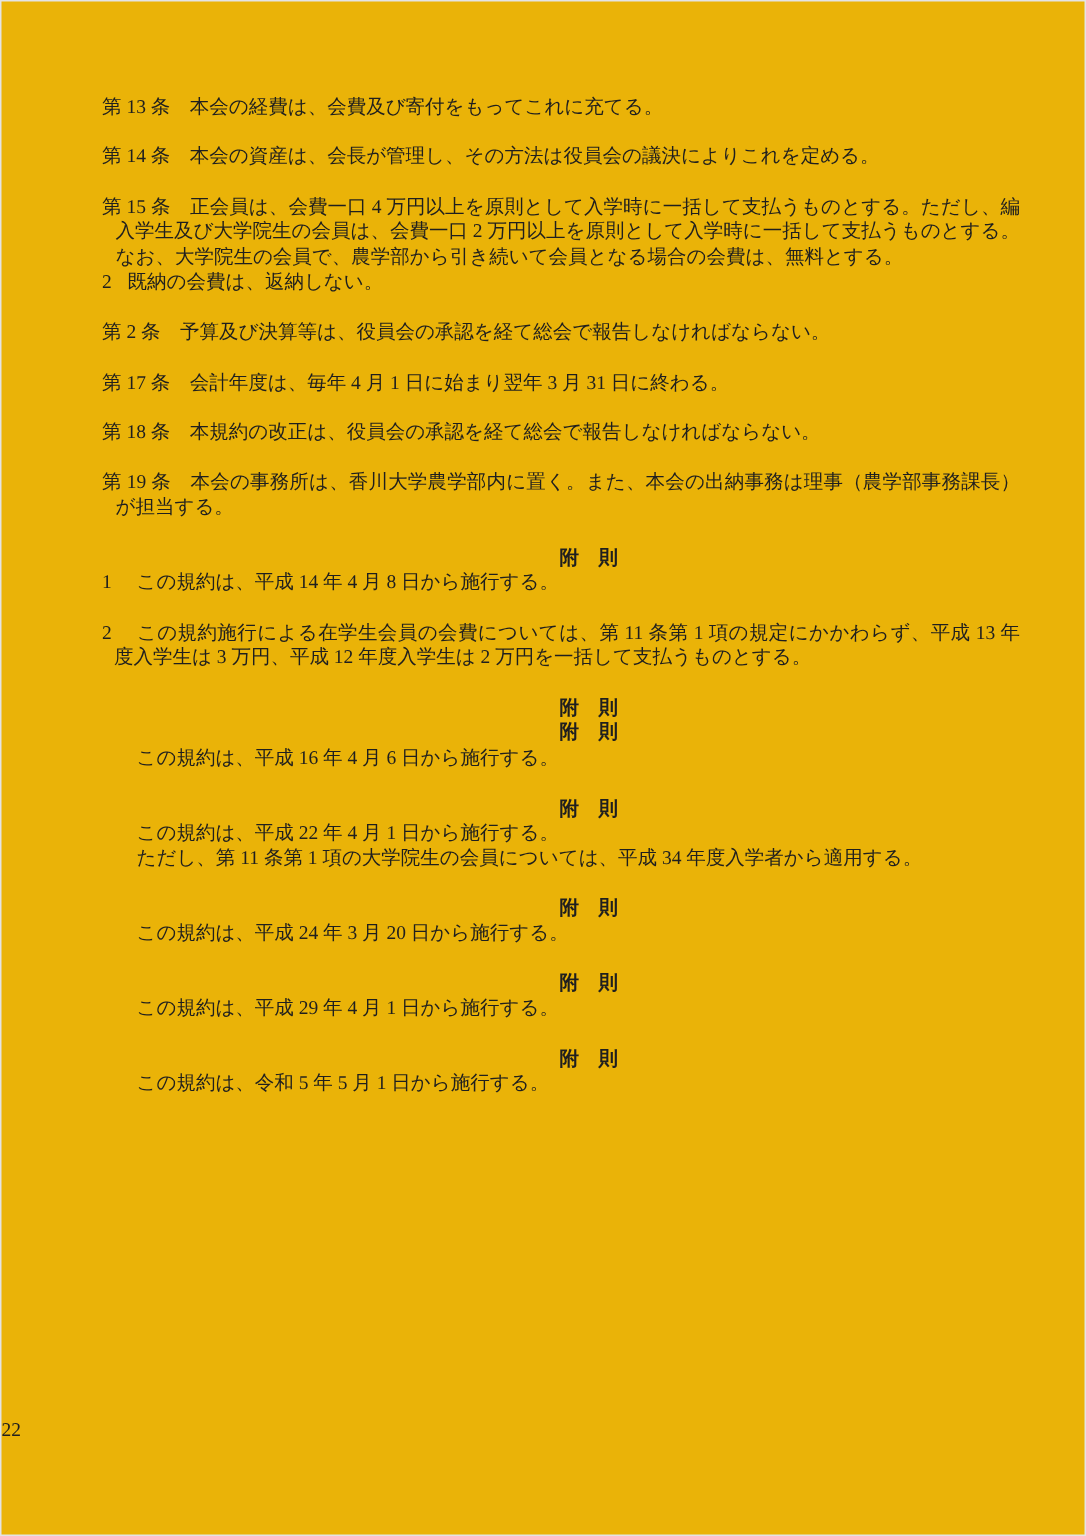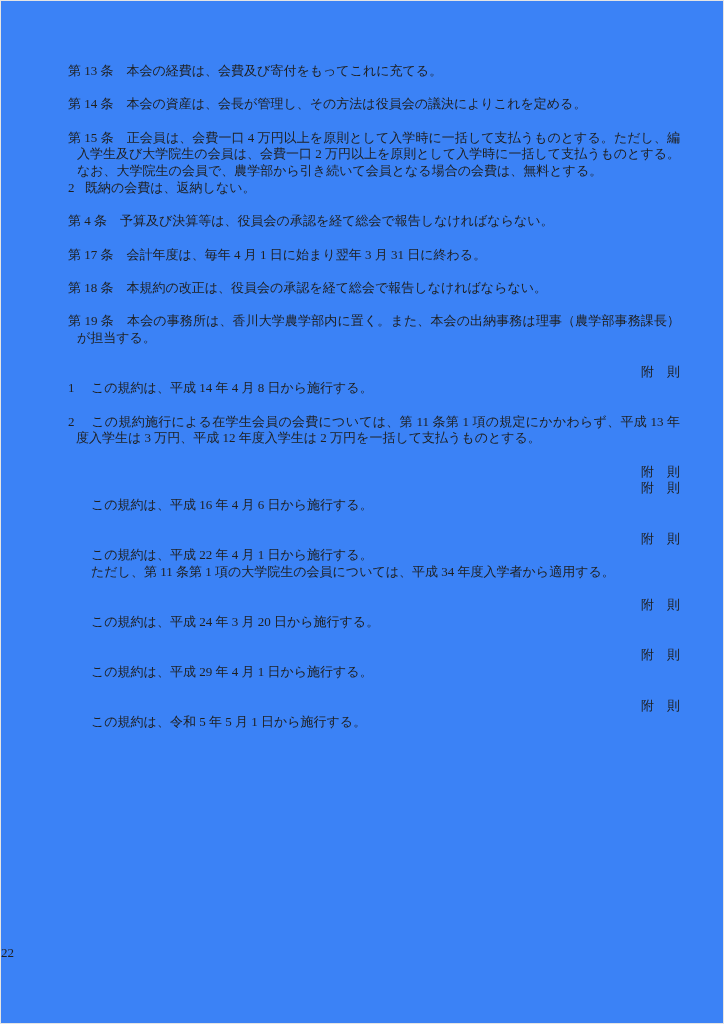--- a/index.html
+++ b/index.html
@@ -5,21 +5,21 @@
   html, body {
     margin: 0;
     padding: 0;
     background: #ffffff;
   }
   .page {
     position: relative;
     width: 724px;
     height: 1024px;
     box-sizing: border-box;
-    background: #3b82f6;
+    background: #eab308;
     border: 1px solid #e4e4e4;
     overflow: hidden;
     font-family: "Liberation Serif", "DejaVu Serif", serif;
     color: #1f1f1f;
     font-size: 13px;
     line-height: 16.7px;
   }
   .doc {
     position: absolute;
     top: 62px;
@@ -48,21 +48,22 @@
     display: inline-block;
     width: 23px;
     text-indent: 0;
   }
   p.num-item.narrow-num .num {
     width: 17px;
   }
   
   p.fusoku-label {
     padding-left: 37px;
-    text-align: right;
+    text-align: center;
+    font-weight: bold;
   }
   
   p.fusoku-line {
     padding-left: 23px;
   }
   .footer {
     position: absolute;
     left: 0;
     right: 0;
     top: 944px;
@@ -78,21 +79,21 @@
     <p class="article gap-after">第 13 条　本会の経費は、会費及び寄付をもってこれに充てる。</p>
 
     <p class="article gap-after">第 14 条　本会の資産は、会長が管理し、その方法は役員会の議決によりこれを定める。</p>
 
     <p class="article">第 15 条　正会員は、会費一口 4 万円以上を原則として入学時に一括して支払うものとする。ただし、編入学生及び大学院生の会員は、会費一口 2 万円以上を原則として入学時に一括して支払うものとする。なお、大学院生の会員で、農学部から引き続いて会員となる場合の会費は、無料とする。</p>
 
     <p class="num-item narrow-num gap-after">
       <span class="num">2</span><span>既納の会費は、返納しない。</span>
     </p>
 
-    <p class="article gap-after">第 4 条　予算及び決算等は、役員会の承認を経て総会で報告しなければならない。</p>
+    <p class="article gap-after">第 2 条　予算及び決算等は、役員会の承認を経て総会で報告しなければならない。</p>
 
     <p class="article gap-after">第 17 条　会計年度は、毎年 4 月 1 日に始まり翌年 3 月 31 日に終わる。</p>
 
     <p class="article gap-after">第 18 条　本規約の改正は、役員会の承認を経て総会で報告しなければならない。</p>
 
     <p class="article gap-after">第 19 条　本会の事務所は、香川大学農学部内に置く。また、本会の出納事務は理事（農学部事務課長）が担当する。</p>
 
     <section>
       <p class="fusoku-label">附　則</p>
       <p class="num-item gap-after">

